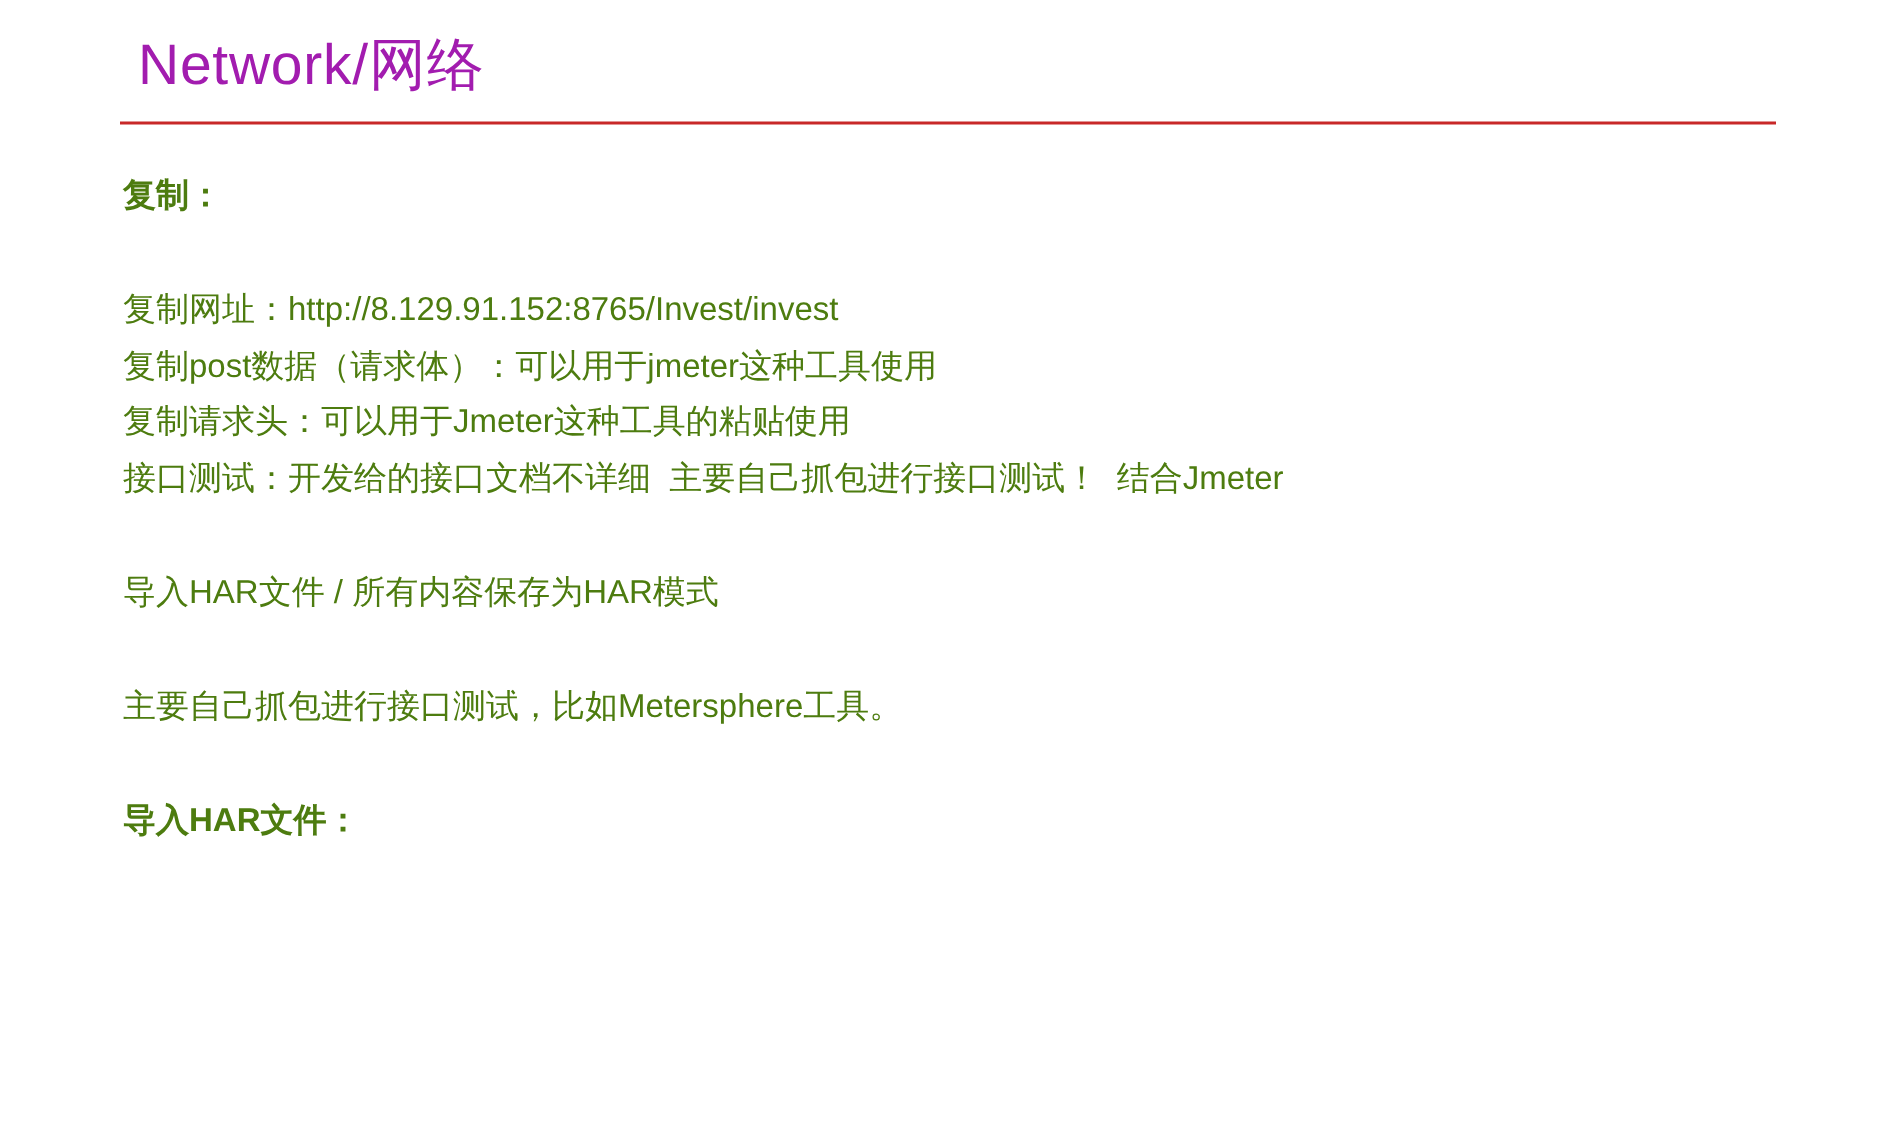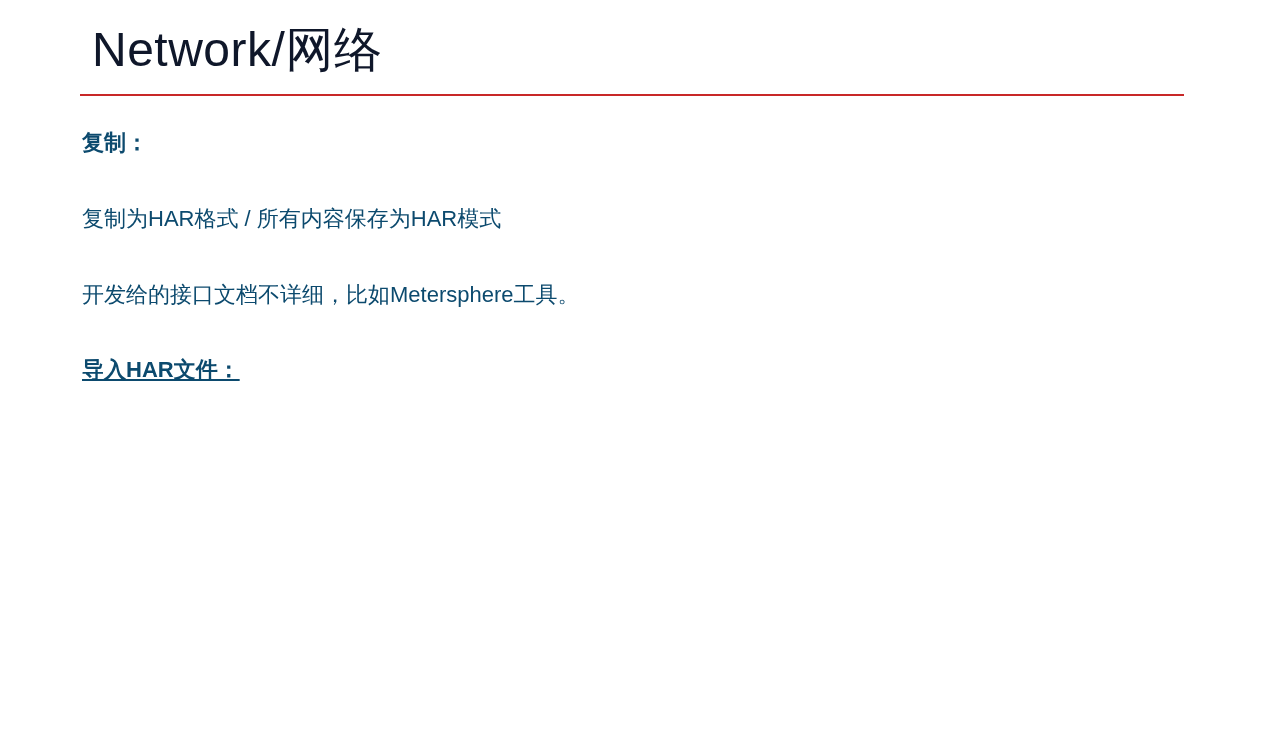--- a/index.html
+++ b/index.html
@@ -11,73 +11,78 @@
       font-family: "Microsoft YaHei", "微软雅黑", -apple-system, sans-serif;
       background: #ffffff;
       width: 1264px;
       height: 751px;
       overflow: hidden;
     }
     .slide {
       padding: 0 80px 0 80px;
     }
     .title {
-      font-size: 48px;
+      font-size: 38px;
       font-weight: 400;
-      color: #0f172a;
+      color: #a21caf;
       padding: 18px 12px 10px 12px;
       letter-spacing: 0.5px;
     }
     .title-underline {
       height: 2px;
       background: #c82828;
       margin-top: 2px;
       margin-bottom: 28px;
     }
     .content {
       font-size: 22px;
       line-height: 1.72;
-      color: #0c4a6e;
+      color: #4d7c0f;
       padding-left: 2px;
     }
     .bold {
       font-weight: 700;
     }
     .block {
       margin-bottom: 38px;
     }
     .block-tight {
       margin-bottom: 0;
-      text-decoration: underline;
     }
     .line {
       white-space: pre-wrap;
     }
   </style>
 </head>
 <body>
 
 <div class="slide">
   <div class="title">Network/网络</div>
   <div class="title-underline"></div>
 
   <div class="content">
 
     <div class="block">
       <div class="bold line">复制：</div>
     </div>
 
+    <div class="block">
+      <div class="line">复制网址：http://8.129.91.152:8765/Invest/invest</div>
+      <div class="line">复制post数据（请求体）：可以用于jmeter这种工具使用</div>
+      <div class="line">复制请求头：可以用于Jmeter这种工具的粘贴使用</div>
+      <div class="line">接口测试：开发给的接口文档不详细  主要自己抓包进行接口测试！  结合Jmeter</div>
+    </div>
 
 
     <div class="block">
-      <div class="line">复制为HAR格式 / 所有内容保存为HAR模式</div>
+      <div class="line">导入HAR文件 / 所有内容保存为HAR模式</div>
     </div>
 
     <div class="block">
-      <div class="line">开发给的接口文档不详细，比如Metersphere工具。</div>
+      <div class="line">主要自己抓包进行接口测试，比如Metersphere工具。</div>
     </div>
 
     <div class="block-tight">
       <div class="bold line">导入HAR文件：</div>
     </div>
 
   </div>
 </div>
 
 </body></html>

